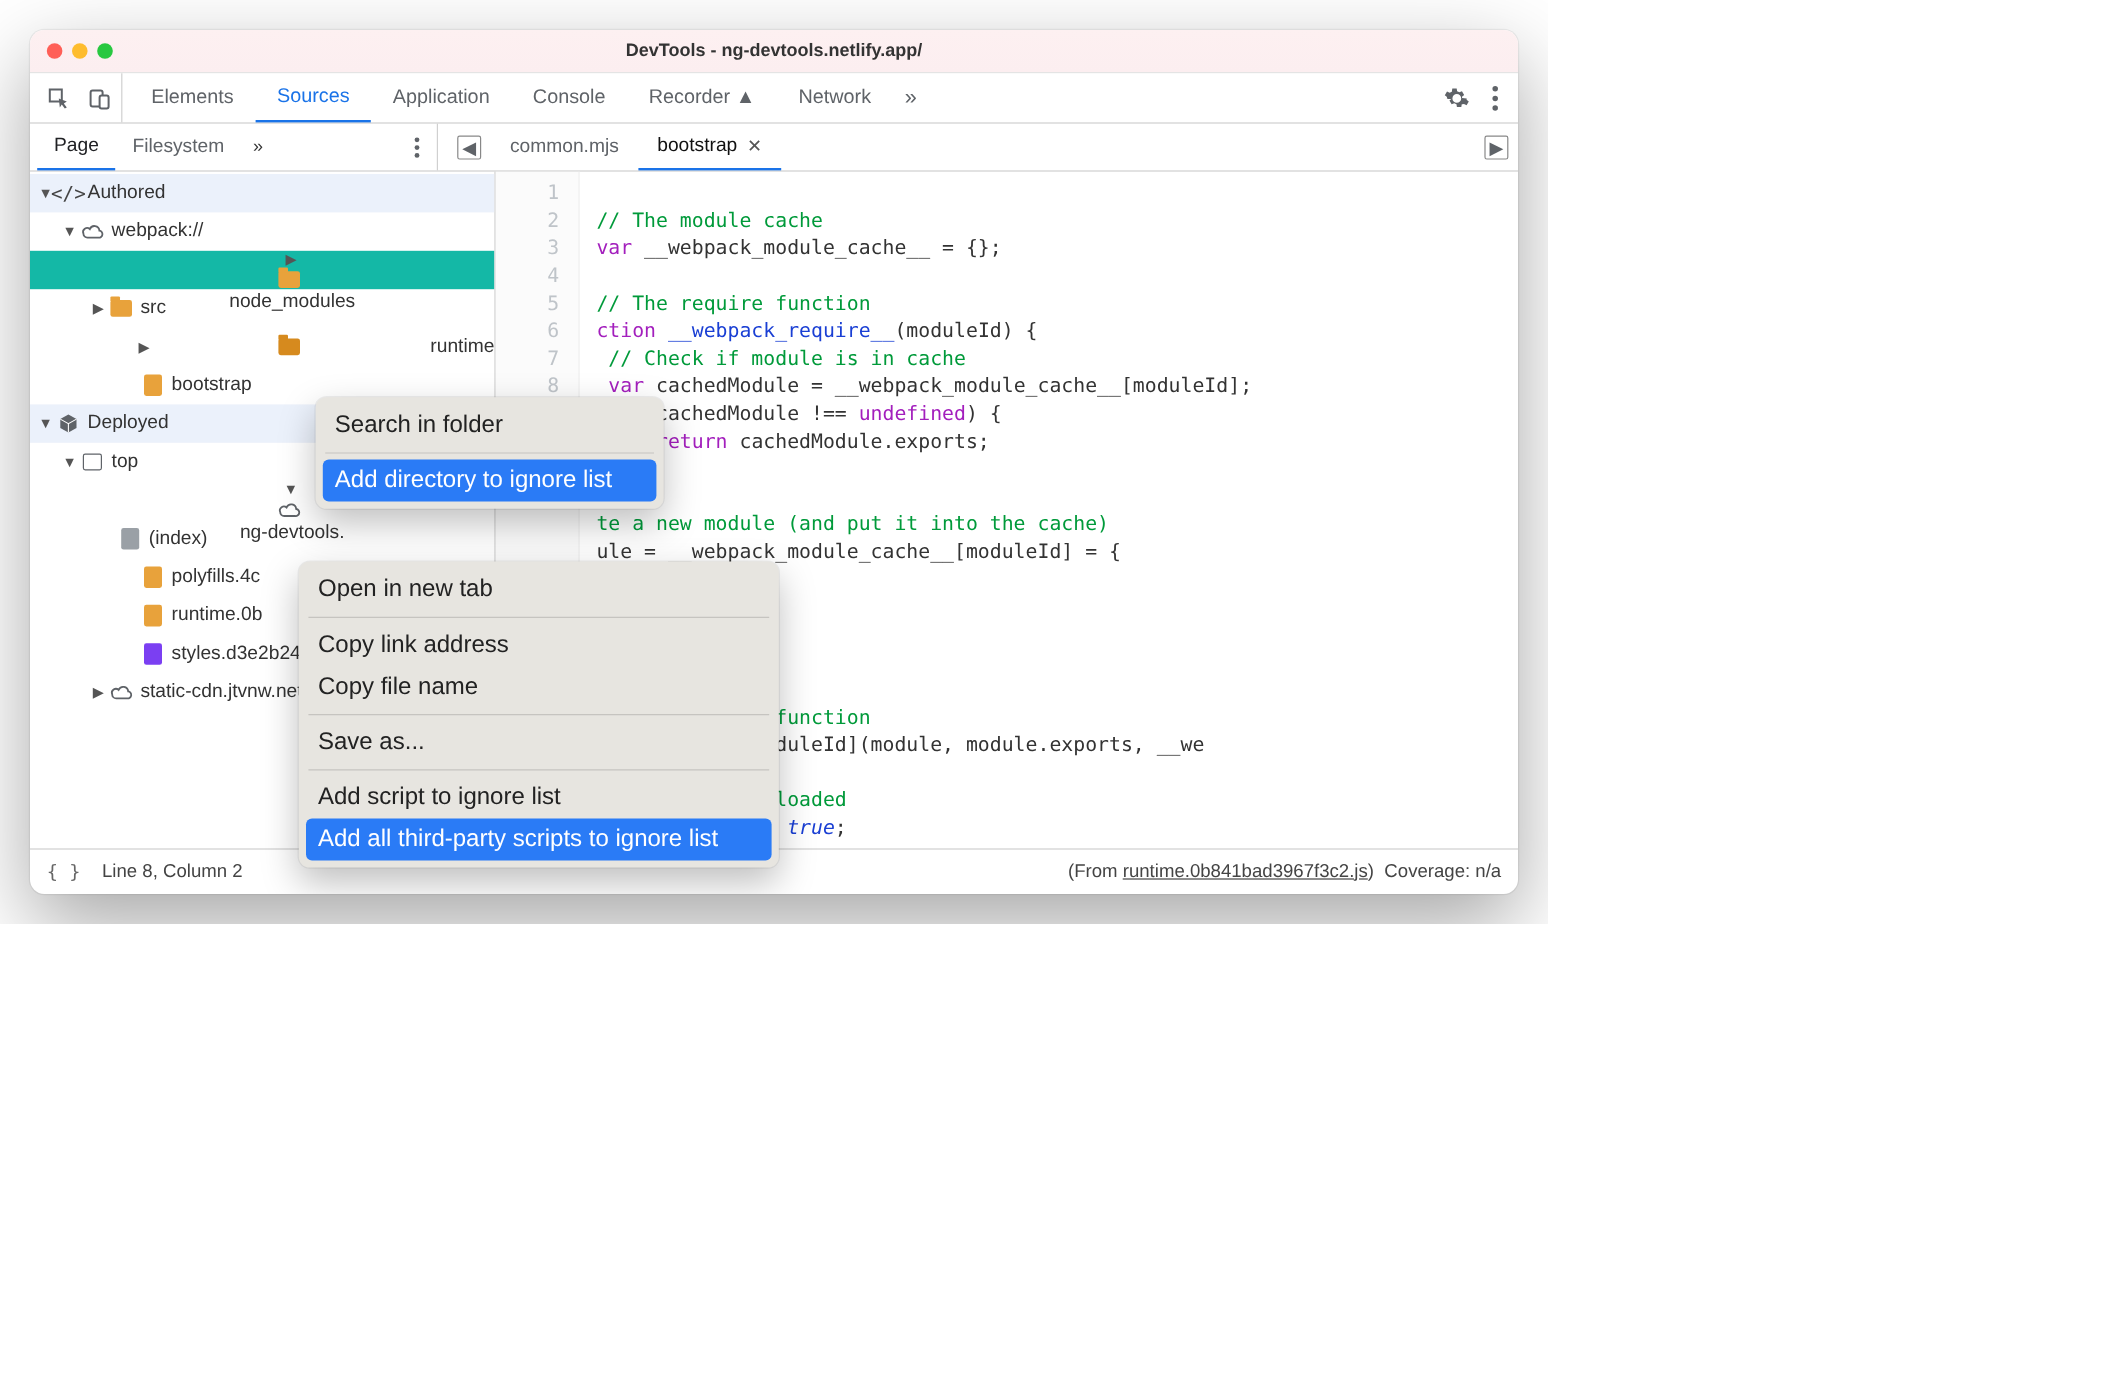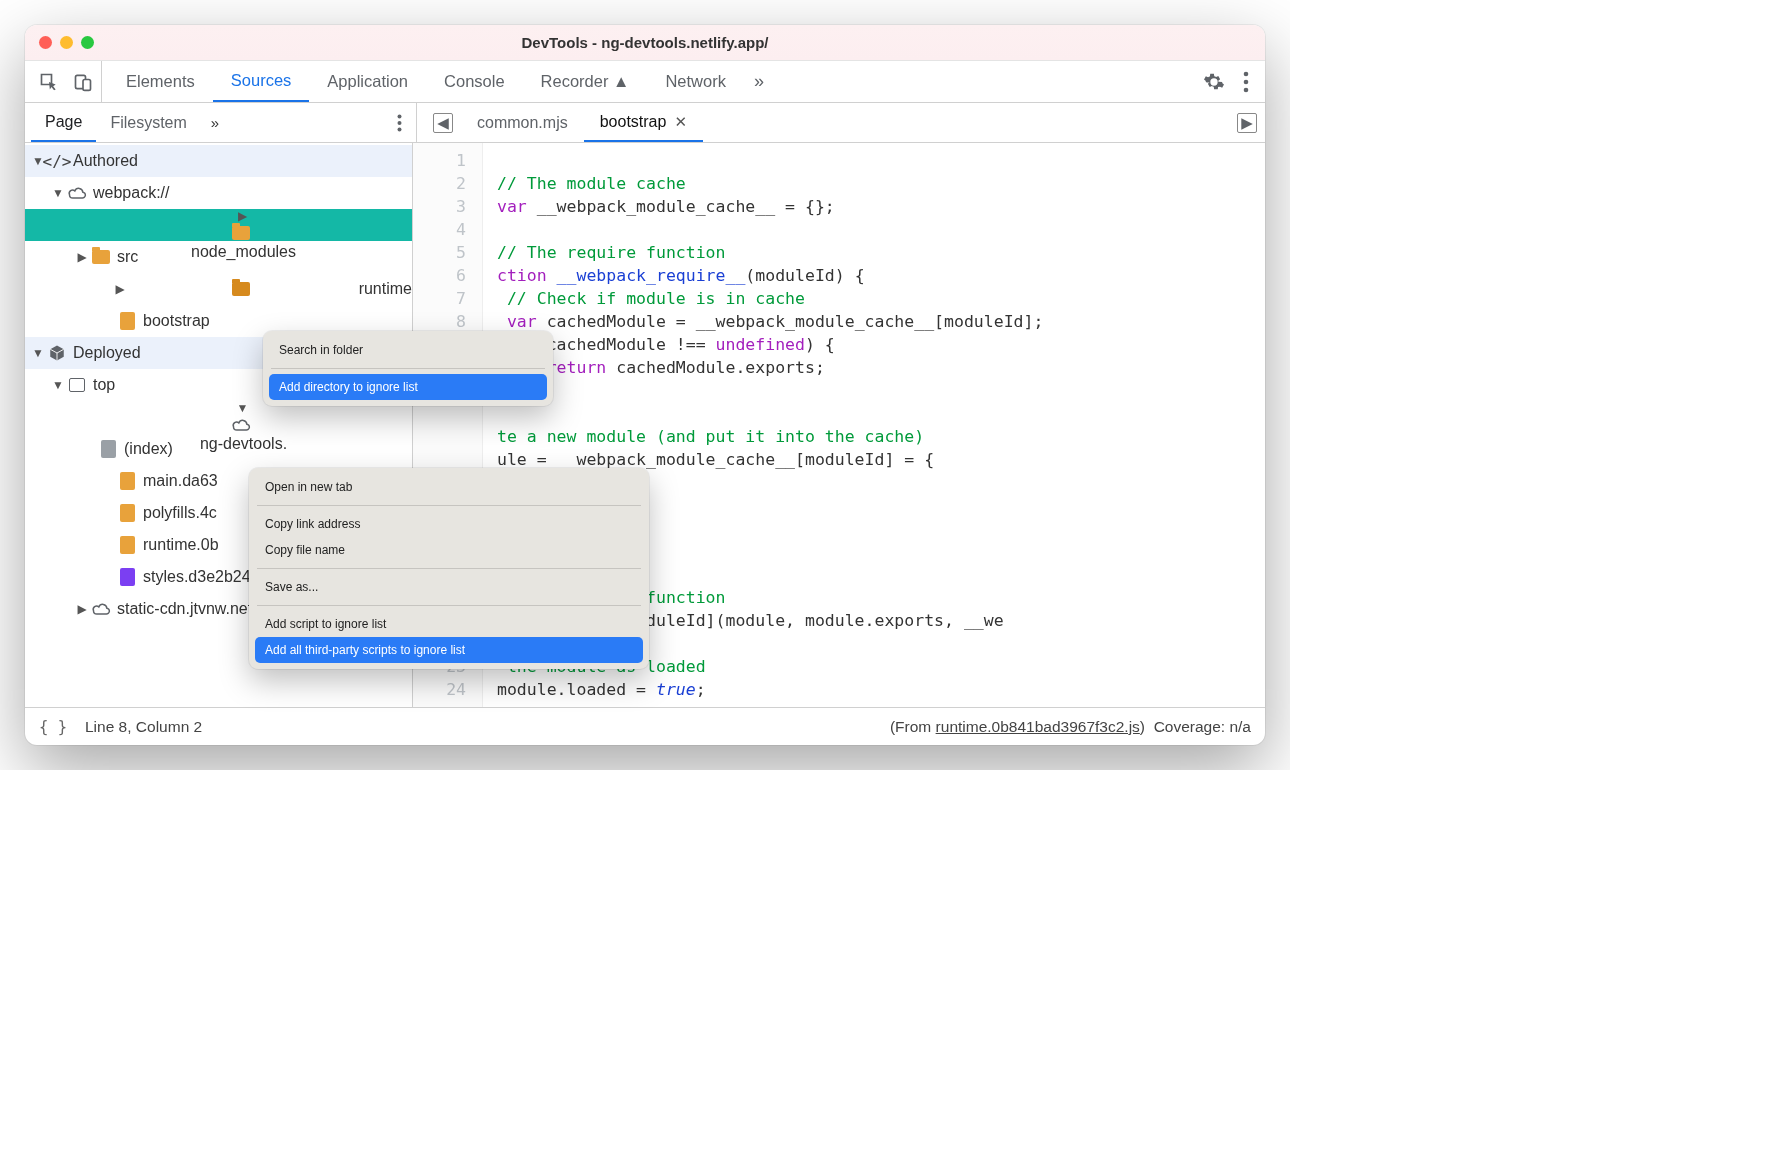--- a/index.html
+++ b/index.html
@@ -52,21 +52,21 @@
   .toptabs .tabs { display:flex; align-items:center; }
   .toptabs .tab { padding:0 18px; display:flex; align-items:center; height:100%; cursor:pointer; font-size:16.5px; color:#5f6368;}
   .toptabs .tab.active { color:#1a73e8; border-bottom:2.5px solid #1a73e8; font-weight:500;}
   .toptabs .chev { padding:0 10px; display:flex; align-items:center; font-size:18px;}
   .toptabs .right { margin-left:auto; display:flex; align-items:center; gap:18px; padding-right:10px;}
   .icon { display:inline-flex; }
   .gear svg, .dots svg, .inspect svg, .device svg { fill:#5f6368; }
   
   .subrow { height:40px; border-bottom:1px solid #d0d0d0; display:flex; }
   .leftpane-head {
-    width: 392px;
+    width: 340px;
     border-right:1px solid #d0d0d0;
     display:flex; align-items:center;
     padding-left:6px;
     color:#333;
   }
   .leftpane-head .ltab { padding:0 14px; height:100%; display:flex; align-items:center; font-size:16px; color:#5f6368; cursor:pointer;}
   .leftpane-head .ltab.active { color:#202124; border-bottom:2.5px solid #1a73e8; }
   .leftpane-head .chev { padding:0 10px; }
   .leftpane-head .more { margin-left:auto; padding:0 14px; display:flex; align-items:center;}
   .editor-head { flex:1; display:flex; align-items:stretch; padding-left:8px; }
@@ -111,21 +111,21 @@
     gap: 18px;
   }
   .status .from { margin-left:auto; }
   .status a { color:#444; text-decoration: underline;}
   
   .ctx {
     position:absolute;
     background:#e7e5e0;
     border-radius:9px;
     box-shadow: 0 12px 30px rgba(0,0,0,0.25), 0 0 0 1px rgba(0,0,0,0.06);
-    font-size:12px;
+    font-size:20px;
     color:#222;
     padding:6px 0;
     z-index: 50;
   }
   .ctx .item { padding:6px 16px; white-space:nowrap; cursor:pointer;}
   .ctx .item.hi { background:#2a7bf6; color:#fff; border-radius:5px; margin:0 6px; padding:6px 10px;}
   .ctx hr { border:none; border-top:1px solid rgba(0,0,0,0.14); margin:5px 8px;}
   .ctx1 { left:238px; top:188px; width:290px;}
   .ctx2 { left:224px; top:325px; width:400px;}
   .navsq { width:20px; height:20px; border:1.6px solid #888; display:flex; align-items:center; justify-content:center; border-radius:2px;}
@@ -289,26 +289,20 @@
       <div class="tree-row" style="padding-left:73px;">
         <span class="ticon">
             <span class="file-gray"></span>
           </span>
         <span>(index)</span>
       </div>
       <div class="tree-row" style="padding-left:92px;">
         <span class="ticon">
             <span class="file-yellow"></span>
           </span>
-        <span>main.da63</span>
-      </div>
-      <div class="tree-row" style="padding-left:92px;">
-        <span class="ticon">
-            <span class="file-yellow"></span>
-          </span>
         <span>polyfills.4c</span>
       </div>
       <div class="tree-row" style="padding-left:92px;">
         <span class="ticon">
             <span class="file-yellow"></span>
           </span>
         <span>runtime.0b</span>
       </div>
       <div class="tree-row" style="padding-left:92px;">
         <span class="ticon">

